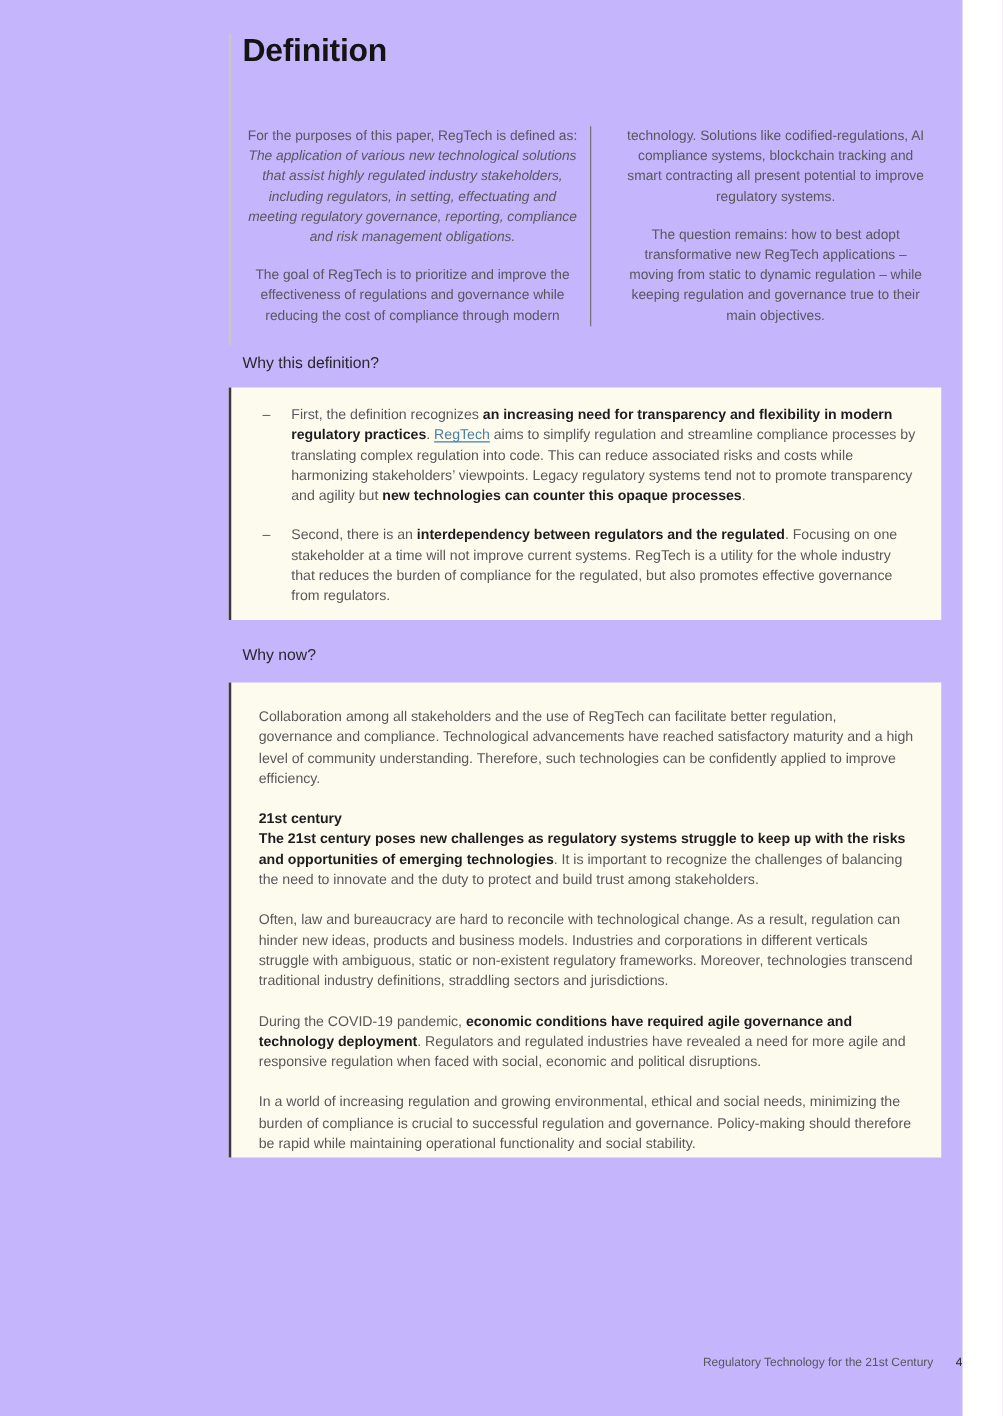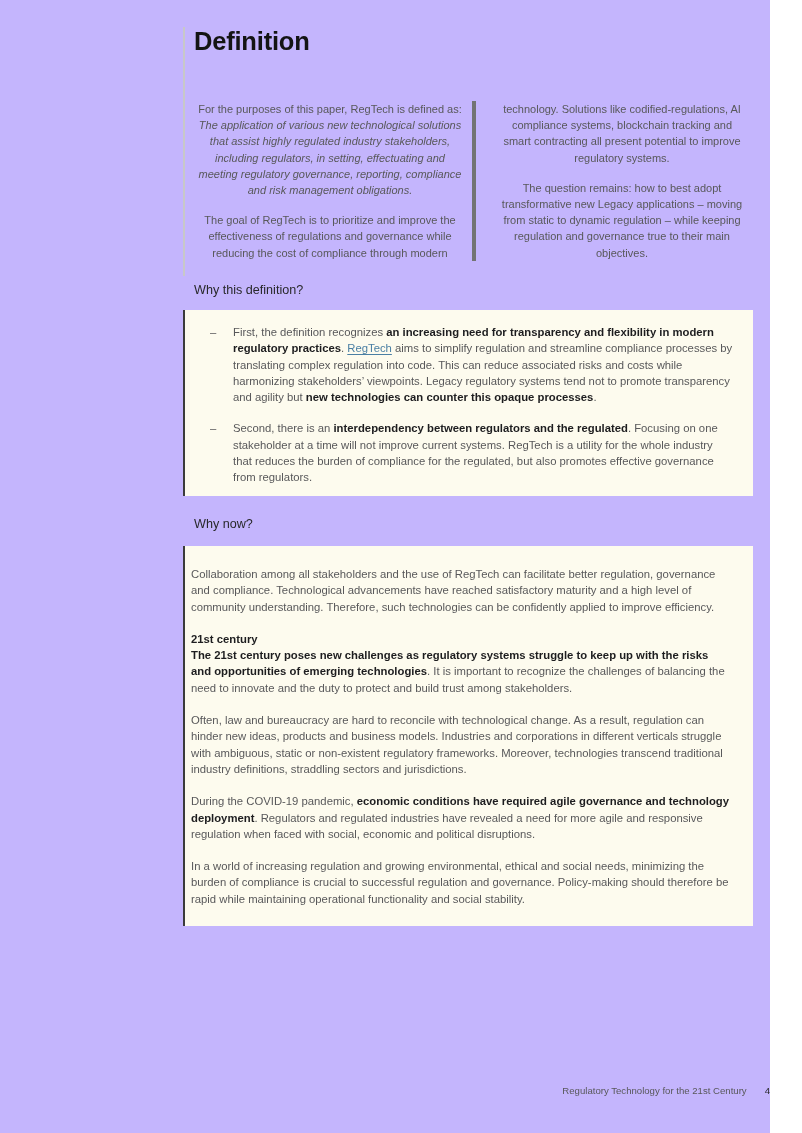--- a/index.html
+++ b/index.html
@@ -54,21 +54,21 @@
     width: 566px;
     display: flex;
     gap: 0px;
   }
   .intro-col {
     width: 272px;
     box-sizing: border-box;
   }
   .intro-col.right {
     padding-left: 24px;
-    border-left: 4px solid #737373;
+    border-left: 1px solid #737373;
     margin-left: 6px;
   }
   .intro-col p {
     margin: 0 0 14px 0;
     font-size: 11px;
     line-height: 16.2px;
     color: #58585a;
     text-align: center;
   }
   .intro-col p:last-child { margin-bottom: 0; }
@@ -100,21 +100,21 @@
     top: 310px;
     width: 570px;
     height: 186px;
     padding: 14px 20px 14px 22px;
   }
   #panel-why-now {
     left: 183px;
     top: 546px;
     width: 570px;
     height: 380px;
-    padding: 20px 22px 18px 6px;
+    padding: 20px 22px 18px 22px;
   }
 
   .bullet-list {
     margin: 0;
     padding: 0;
     list-style: none;
   }
   .bullet-item {
     position: relative;
     padding-left: 26px;
@@ -187,21 +187,21 @@
     <div class="intro-col left">
       <p>
         <span>For the purposes of this paper, RegTech is defined as:</span><br>
         <em>The application of various new technological solutions that assist highly regulated industry stakeholders, including regulators, in setting, effectuating and meeting regulatory governance, reporting, compliance and risk management obligations.</em>
       </p>
       <p>The goal of RegTech is to prioritize and improve the effectiveness of regulations and governance while reducing the cost of compliance through modern</p>
     </div>
 
     <div class="intro-col right">
       <p>technology. Solutions like codified-regulations, AI compliance systems, blockchain tracking and smart contracting all present potential to improve regulatory systems.</p>
-      <p>The question remains: how to best adopt transformative new Legacy applications – moving from static to dynamic regulation – while keeping regulation and governance true to their main objectives.</p>
+      <p>The question remains: how to best adopt transformative new RegTech applications – moving from static to dynamic regulation – while keeping regulation and governance true to their main objectives.</p>
     </div>
 
   </div>
 
   <h2 class="section-heading" id="why-def-heading">Why this definition?</h2>
 
   <div class="cream-panel" id="panel-why-definition">
     <ul class="bullet-list">
 
       <li class="bullet-item">

